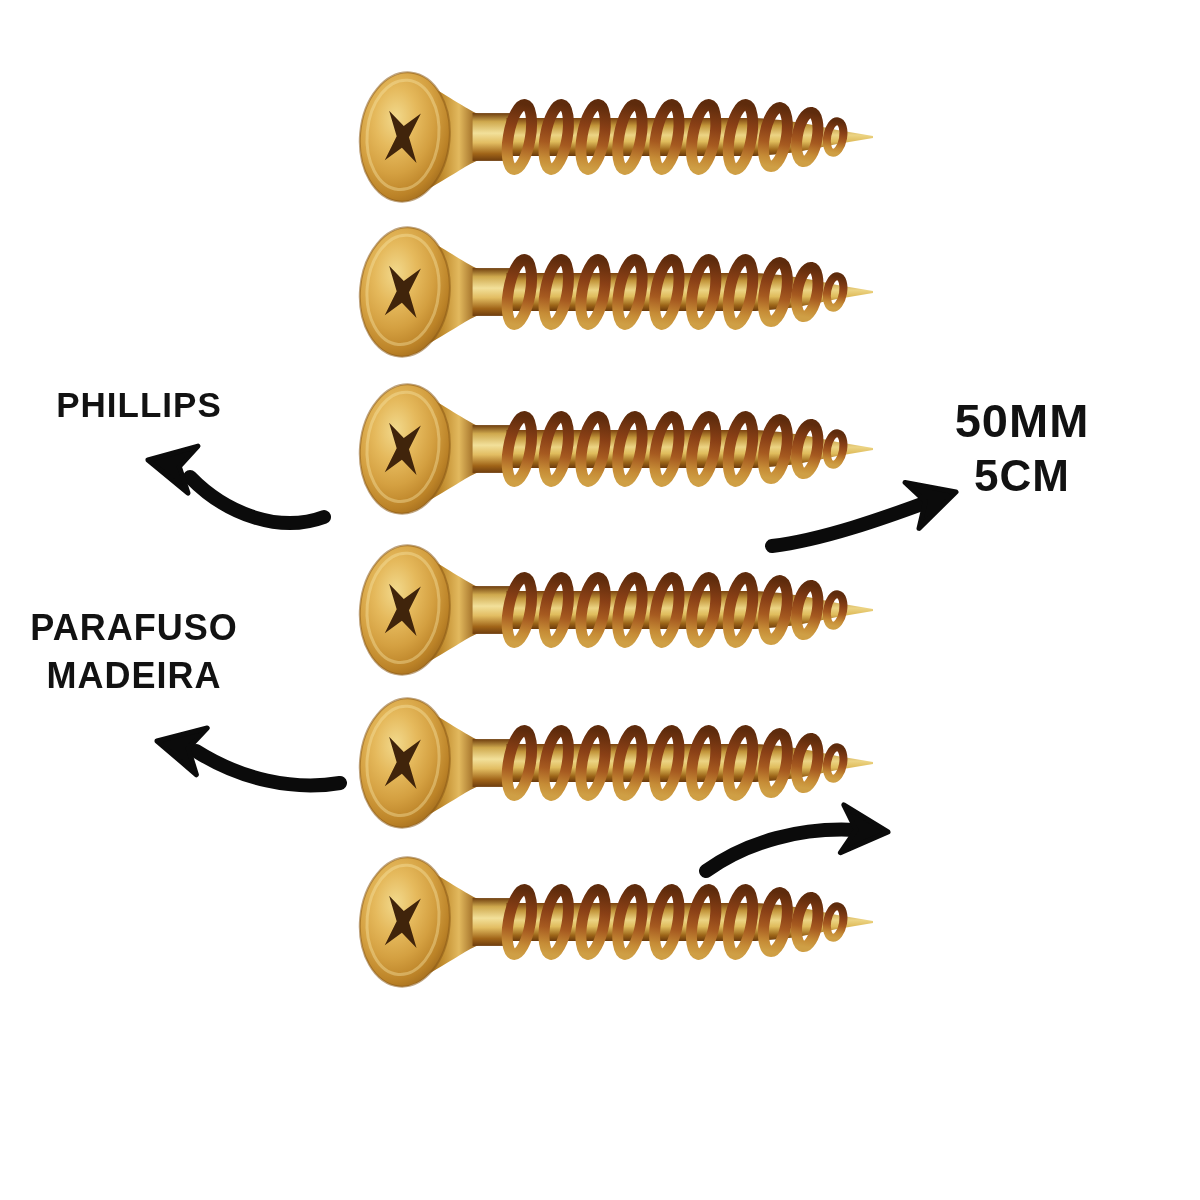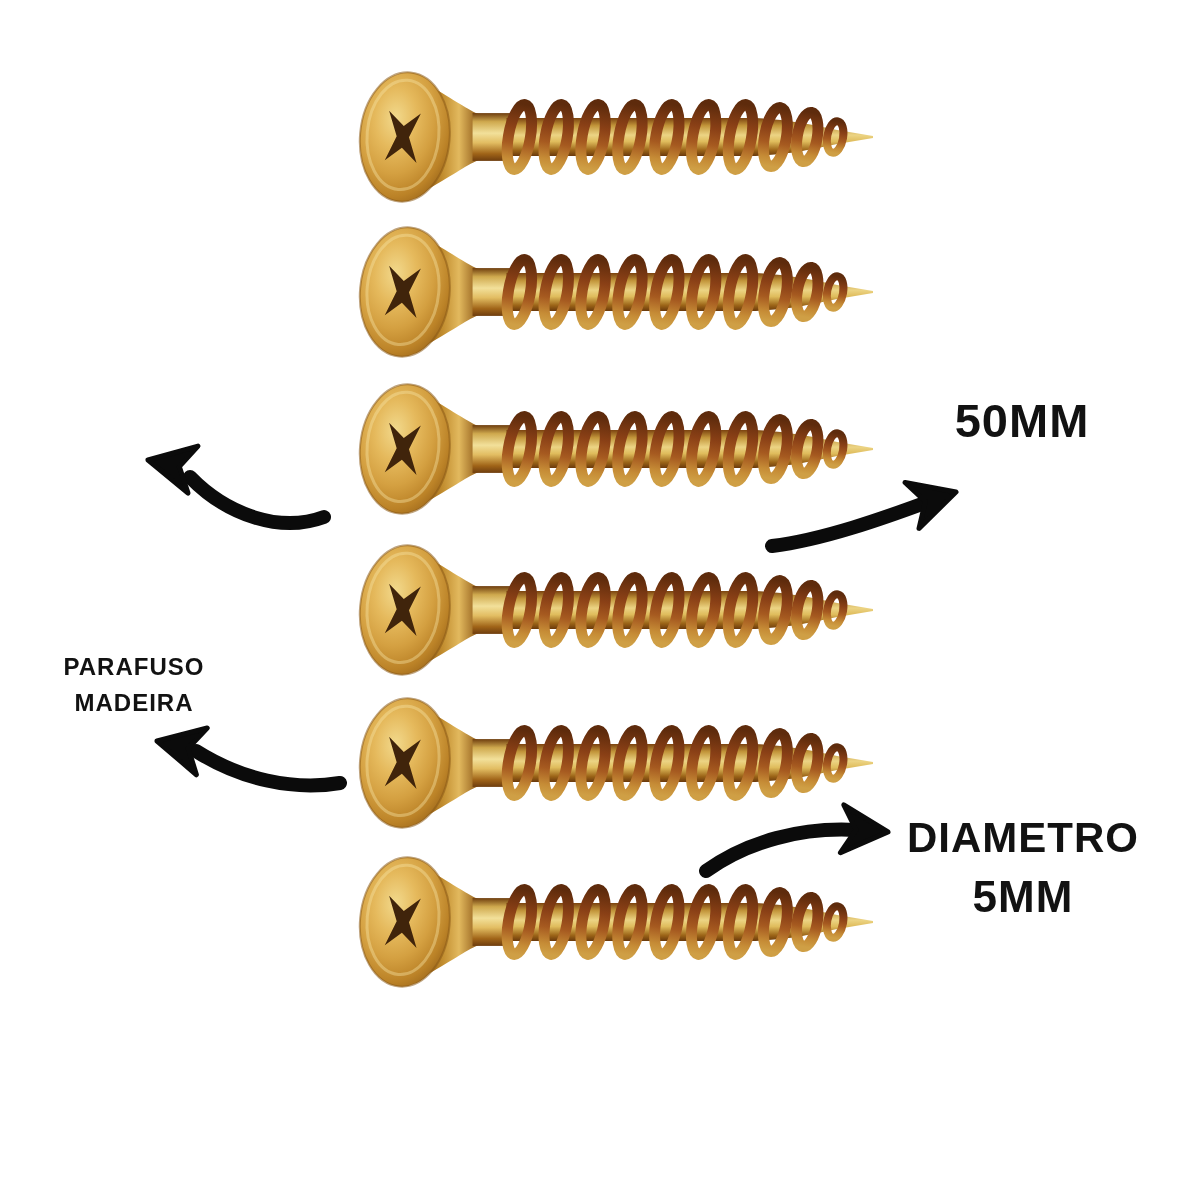--- a/index.html
+++ b/index.html
@@ -10,21 +10,21 @@
   .arrows-overlay{position:absolute;left:0;top:0;width:1200px;height:1200px;pointer-events:none;}
   .arrow-stroke{fill:none;stroke:#0b0b0b;stroke-width:14;stroke-linecap:round;}
   .arrow-head{fill:#0b0b0b;stroke:#0b0b0b;stroke-width:5;stroke-linejoin:round;}
   .label{position:absolute;text-align:center;color:#121212;font-weight:bold;letter-spacing:1px;line-height:1;}
   .label span{display:block;}
   #label-phillips{left:29px;top:387px;width:220px;font-size:35px;}
   #label-comprimento{left:852px;top:383px;width:340px;}
   #label-comprimento .l1{font-size:39px;}
   #label-comprimento .l2{font-size:47px;margin-top:14px;}
   #label-comprimento .l3{font-size:44px;margin-top:10px;}
-  #label-parafuso{left:14px;top:610px;width:240px;font-size:24px;margin-top:45px;}
+  #label-parafuso{left:14px;top:610px;width:240px;font-size:36px;}
   #label-parafuso .l2{margin-top:12px;text-align:center;}
   #label-diametro{left:853px;top:817px;width:340px;}
   #label-diametro .l1{font-size:42px;}
   #label-diametro .l2{font-size:44px;margin-top:16px;}
   .defs-svg{position:absolute;width:0;height:0;overflow:hidden;}
 </style>
 </head>
 <body>
 
 <div class="canvas">
@@ -142,28 +142,28 @@
     <g>
       <path class="arrow-stroke" d="M 340 783 C 293 791 240 779 196 751"></path>
       <path class="arrow-head" transform="translate(157 741) rotate(-167)" d="M 0 0 L -46 -24 L -32 0 L -46 24 Z"></path>
     </g>
     <g>
       <path class="arrow-stroke" d="M 706 871 C 748 841 802 827 856 830"></path>
       <path class="arrow-head" transform="translate(888 832) rotate(4)" d="M 0 0 L -46 -24 L -32 0 L -46 24 Z"></path>
     </g>
   </svg>
 
+  <div class="label" id="label-phillips">
+    <span class="l1">PHILLIPS</span>
+  </div>
 
   <div class="label" id="label-comprimento">
     <span class="l2">50MM</span>
+    <span class="l3">5CM</span>
   </div>
 
   <div class="label" id="label-parafuso">
     <span class="l1">PARAFUSO</span>
     <span class="l2">MADEIRA</span>
   </div>
 
-  <div class="label" id="label-diametro">
-    <span class="l1">DIAMETRO</span>
-    <span class="l2">5MM</span>
-  </div>
 
 </div>
 
 </body></html>

